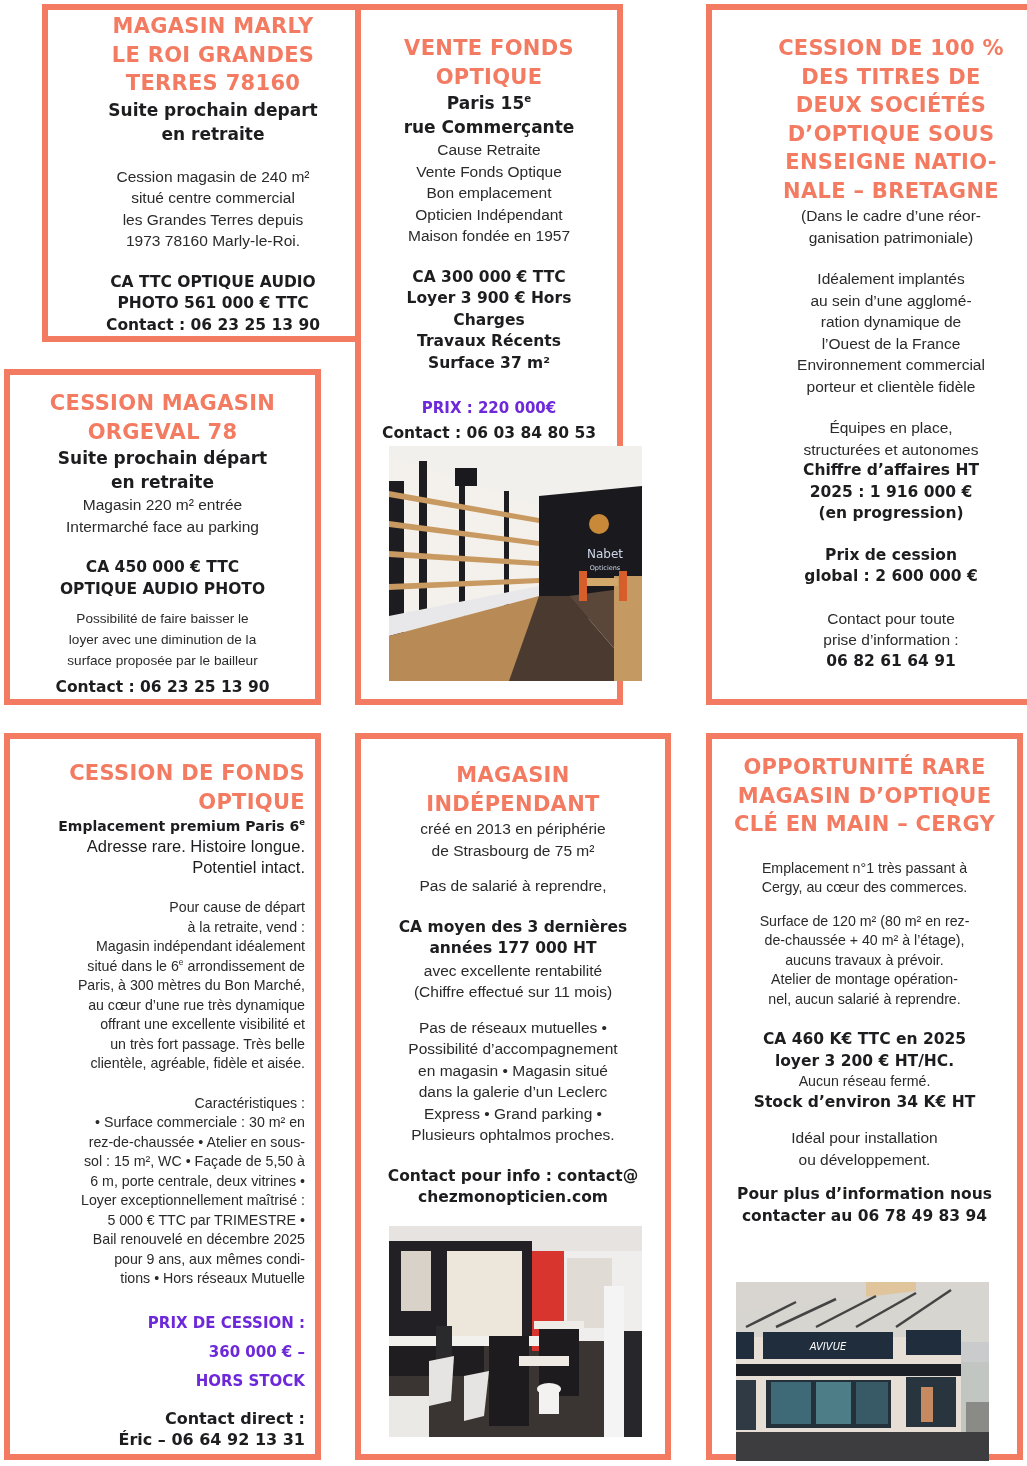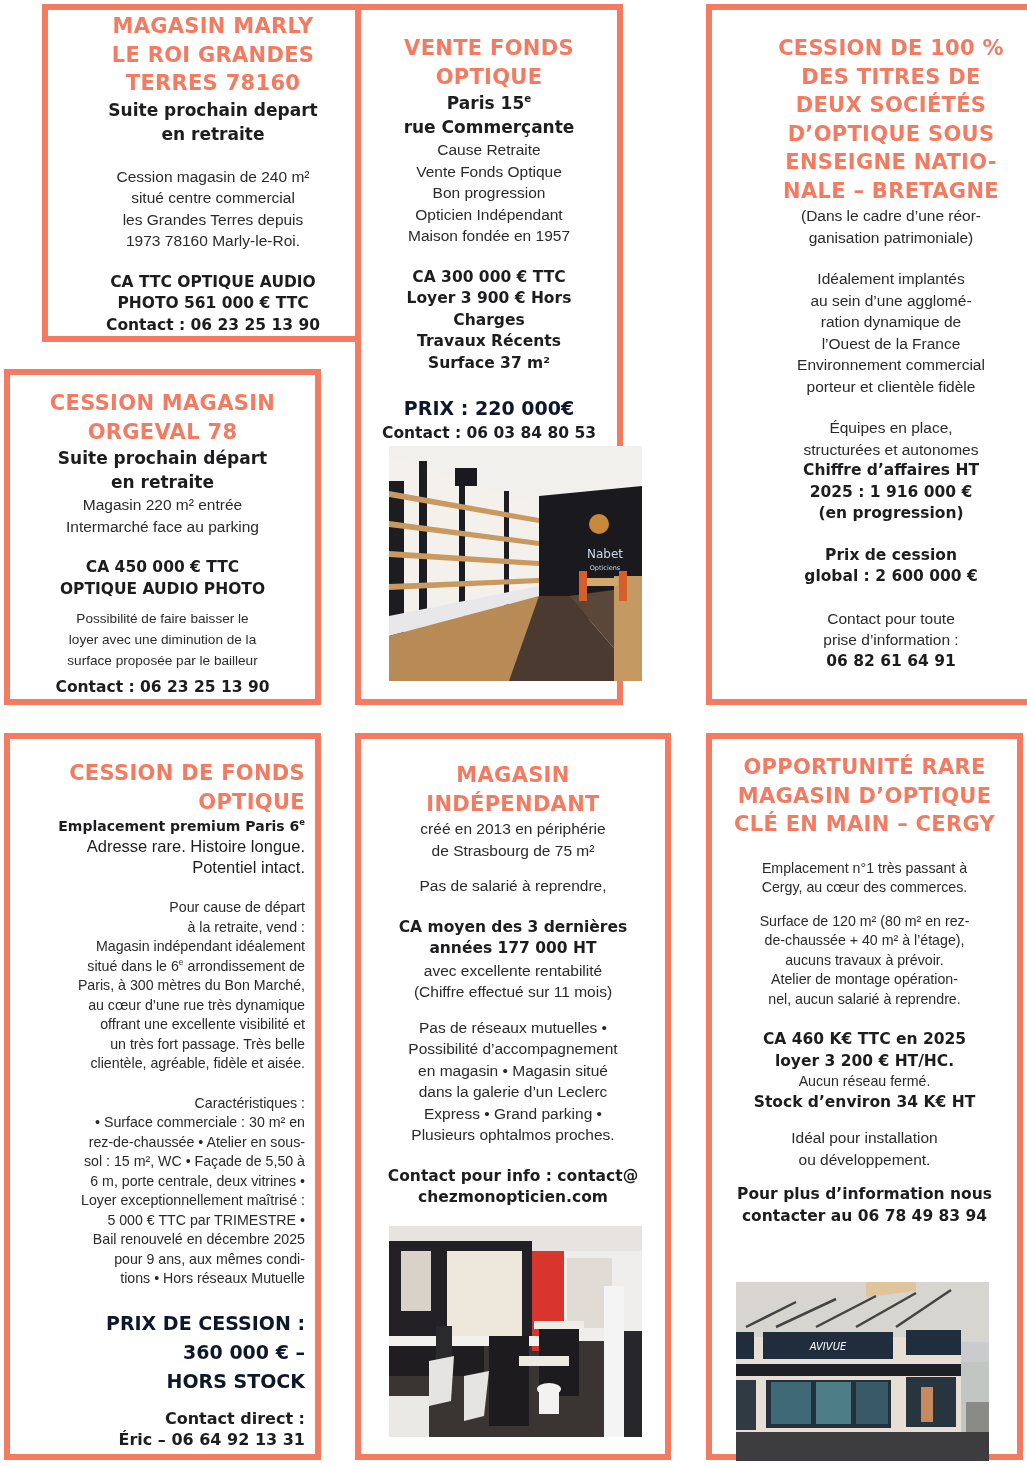--- a/index.html
+++ b/index.html
@@ -38,23 +38,23 @@
     .sm { font-size: 14.2px; line-height: 19.5px; }
     .xs { font-size: 13.6px; line-height: 21px; }
     .bold {
       font-weight: bold;
       font-size: 15.5px;
       line-height: 21.5px;
       color: #1d1d1f;
     }
     .bold span { display: block; }
     .price {
-      color: #0f172a;
+      color: #6d28d9;
       font-weight: bold;
-      font-size: 19px;
+      font-size: 15px;
       line-height: 29px;
     }
     .price span { display: block; }
     .gap6 { margin-top: 6px; }
     .gap10 { margin-top: 8px; }
     .gap14 { margin-top: 14px; }
     .gap20 { margin-top: 20px; }
     sup { font-size: 60%; line-height: 0; vertical-align: super; }
     .photo {
       position: absolute;
@@ -120,21 +120,21 @@
     <span>VENTE FONDS</span>
     <span>OPTIQUE</span>
   </div>
   <div class="sub">
     <span>Paris 15<sup>e</sup></span>
     <span>rue Commerçante</span>
   </div>
   <div class="txt">
     <span>Cause Retraite</span>
     <span>Vente Fonds Optique</span>
-    <span>Bon progression</span>
+    <span>Bon emplacement</span>
     <span>Opticien Indépendant</span>
     <span>Maison fondée en 1957</span>
   </div>
   <div class="bold gap20">
     <span>CA 300 000 € TTC</span>
     <span>Loyer 3 900 € Hors Charges</span>
     <span>Travaux Récents</span>
     <span>Surface 37 m²</span>
   </div>
   <div class="price gap20">

